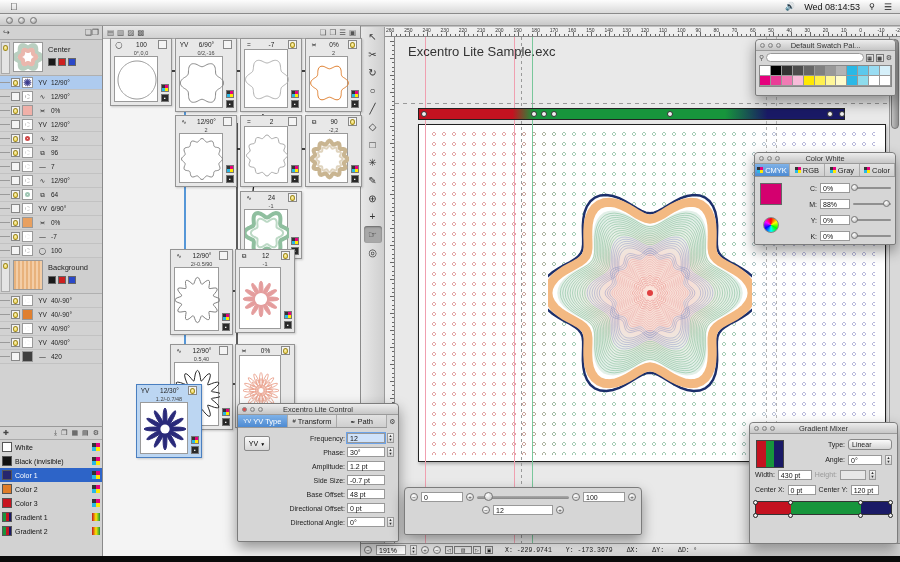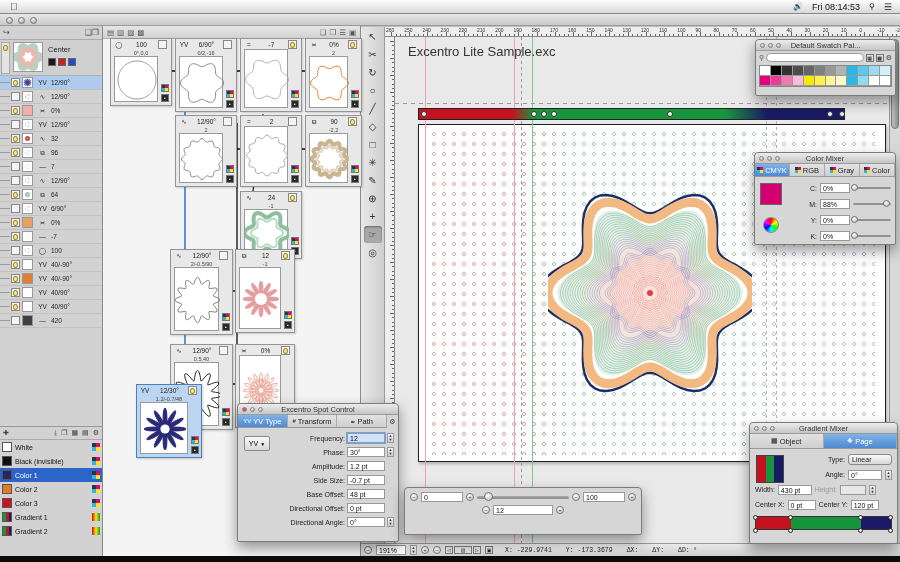--- a/index.html
+++ b/index.html
@@ -143,21 +143,21 @@
   .popup { background:linear-gradient(#fafafa,#d5d5d5); border:1px solid #888; border-radius:3px; font-size:7px; padding:0 3px; height:11px; line-height:10px; }
 </style>
 </head>
 <body>
 
 <div id="menubar">
   <span class="mi apple"></span>
   <span class="spacer"></span>
   <span class="right">
     <span style="font-size:8px;">🔊</span>
-    <span>Fri 08:14:53</span>
+    <span>Wed 08:14:53</span>
     <span style="font-size:8px;">⚲</span>
     <span>☰</span>
   </span>
 </div>
 
 <div id="titlebar">
   <span class="tl" style="left:6px"></span>
   <span class="tl" style="left:18px"></span>
   <span class="tl" style="left:30px"></span>
   <span class="doc-title">Excentro Lite Sample.exc</span>
@@ -305,20 +305,32 @@
         <span>-7</span>
       </div>
       <div class="lrow">
         <span class="tree"></span>
         <span class="cbx"></span>
         <span class="lthumb" style="background: rgb(255, 255, 255); box-shadow: rgb(255, 255, 255) 0px 0px 0px 1px inset;">
           <i style="position: absolute; inset: 2px; border: 1px dashed rgb(204, 204, 204); border-radius: 50%; display: block;"></i>
         </span>
         <span class="licon">◯</span>
         <span>100</span>
+      </div>
+      <div class="grp-head">
+        <div class="bulbcol">
+          <div class="bulb" style="margin: 2px auto;"></div>
+        </div>
+        <div class="grp-thumb" style="background: repeating-linear-gradient(90deg, rgb(232, 178, 124) 0px, rgb(232, 178, 124) 2px, rgb(243, 205, 166) 2px, rgb(243, 205, 166) 4px);"></div>
+        <div class="grp-name">Background</div>
+        <div class="grp-sw">
+          <i style="background: rgb(26, 26, 26);"></i>
+          <i style="background: rgb(204, 32, 32);"></i>
+          <i style="background: rgb(42, 72, 200);"></i>
+        </div>
       </div>
       <div class="lrow">
         <span class="tree"></span>
         <span class="cbx">
           <span class="bulb"></span>
         </span>
         <span class="lthumb" style="background: rgb(255, 255, 255); box-shadow: rgb(255, 255, 255) 0px 0px 0px 1px inset;">
           <i style="position: absolute; inset: 2px; border: 1px dashed rgb(245, 245, 245); border-radius: 50%; display: block;"></i>
         </span>
         <span class="licon">YV</span>
@@ -1086,21 +1098,21 @@
     </div>
 </div>
 
 <div class="fpanel" id="cmix">
   <div class="ptitle">
     <span class="pdots">
         <i></i>
         <i></i>
         <i></i>
       </span>
-    <span>Color Mixer</span>
+    <span>Color White</span>
   </div>
   <div class="tabs" id="cmix-tabs">
       <div class="tab active">
         <span style="width: 6px; height: 6px; display: inline-block; background: conic-gradient(rgb(229, 0, 125) 0deg, rgb(229, 0, 125) 25%, rgb(255, 232, 0) 0deg, rgb(255, 232, 0) 50%, rgb(41, 184, 229) 0deg, rgb(41, 184, 229) 75%, rgb(51, 51, 51) 0deg);"></span>
         <span>CMYK</span>
       </div>
       <div class="tab">
         <span style="width: 6px; height: 6px; display: inline-block; background: conic-gradient(rgb(229, 0, 125) 0deg, rgb(229, 0, 125) 25%, rgb(255, 232, 0) 0deg, rgb(255, 232, 0) 50%, rgb(41, 184, 229) 0deg, rgb(41, 184, 229) 75%, rgb(51, 51, 51) 0deg);"></span>
         <span>RGB</span>
       </div>
@@ -1151,30 +1163,20 @@
 
 <div class="fpanel" id="gmix">
   <div class="ptitle">
     <span class="pdots">
         <i></i>
         <i></i>
         <i></i>
       </span>
     <span>Gradient Mixer</span>
   </div>
-  <div class="tabs" id="gmix-tabs" style="height:15px;">
-      <div class="tab">
-        <span style="font-size: 7px;">▦</span>
-        <span>Object</span>
-      </div>
-      <div class="tab active">
-        <span style="font-size: 7px;">❖</span>
-        <span>Page</span>
-      </div>
-    </div>
   <div class="body">
     <div id="gpreview" style="background: linear-gradient(to right, rgb(196, 18, 32) 0px, rgb(196, 18, 32) 33%, rgb(23, 149, 60) 33%, rgb(23, 149, 60) 66%, rgb(26, 26, 102) 66%);"></div>
     <div class="grow" style="justify-content:flex-end;">
       <span>Type:</span>
       <span class="popup" style="width:44px;">Linear</span>
     </div>
     <div class="grow" style="justify-content:flex-end;">
       <span>Angle:</span>
       <span class="ibox" style="width:34px;">0°</span>
       <span class="stepper">▲<br>▼</span>
@@ -1205,21 +1207,21 @@
   </div>
 </div>
 
 <div class="fpanel" id="ctrl">
   <div class="ptitle">
     <span class="pdots">
         <i style="background:#e05050;"></i>
         <i></i>
         <i></i>
       </span>
-    <span>Excentro Spot Control</span>
+    <span>Excentro Lite Control</span>
   </div>
   <div style="display:flex;">
     <div class="tabs" id="ctrl-tabs" style="flex:1;">
         <div class="tab active">
           <span style="font-size: 6px;">YV</span>
           <span>YV Type</span>
         </div>
         <div class="tab">
           <span style="font-size: 6px;">#</span>
           <span>Transform</span>

